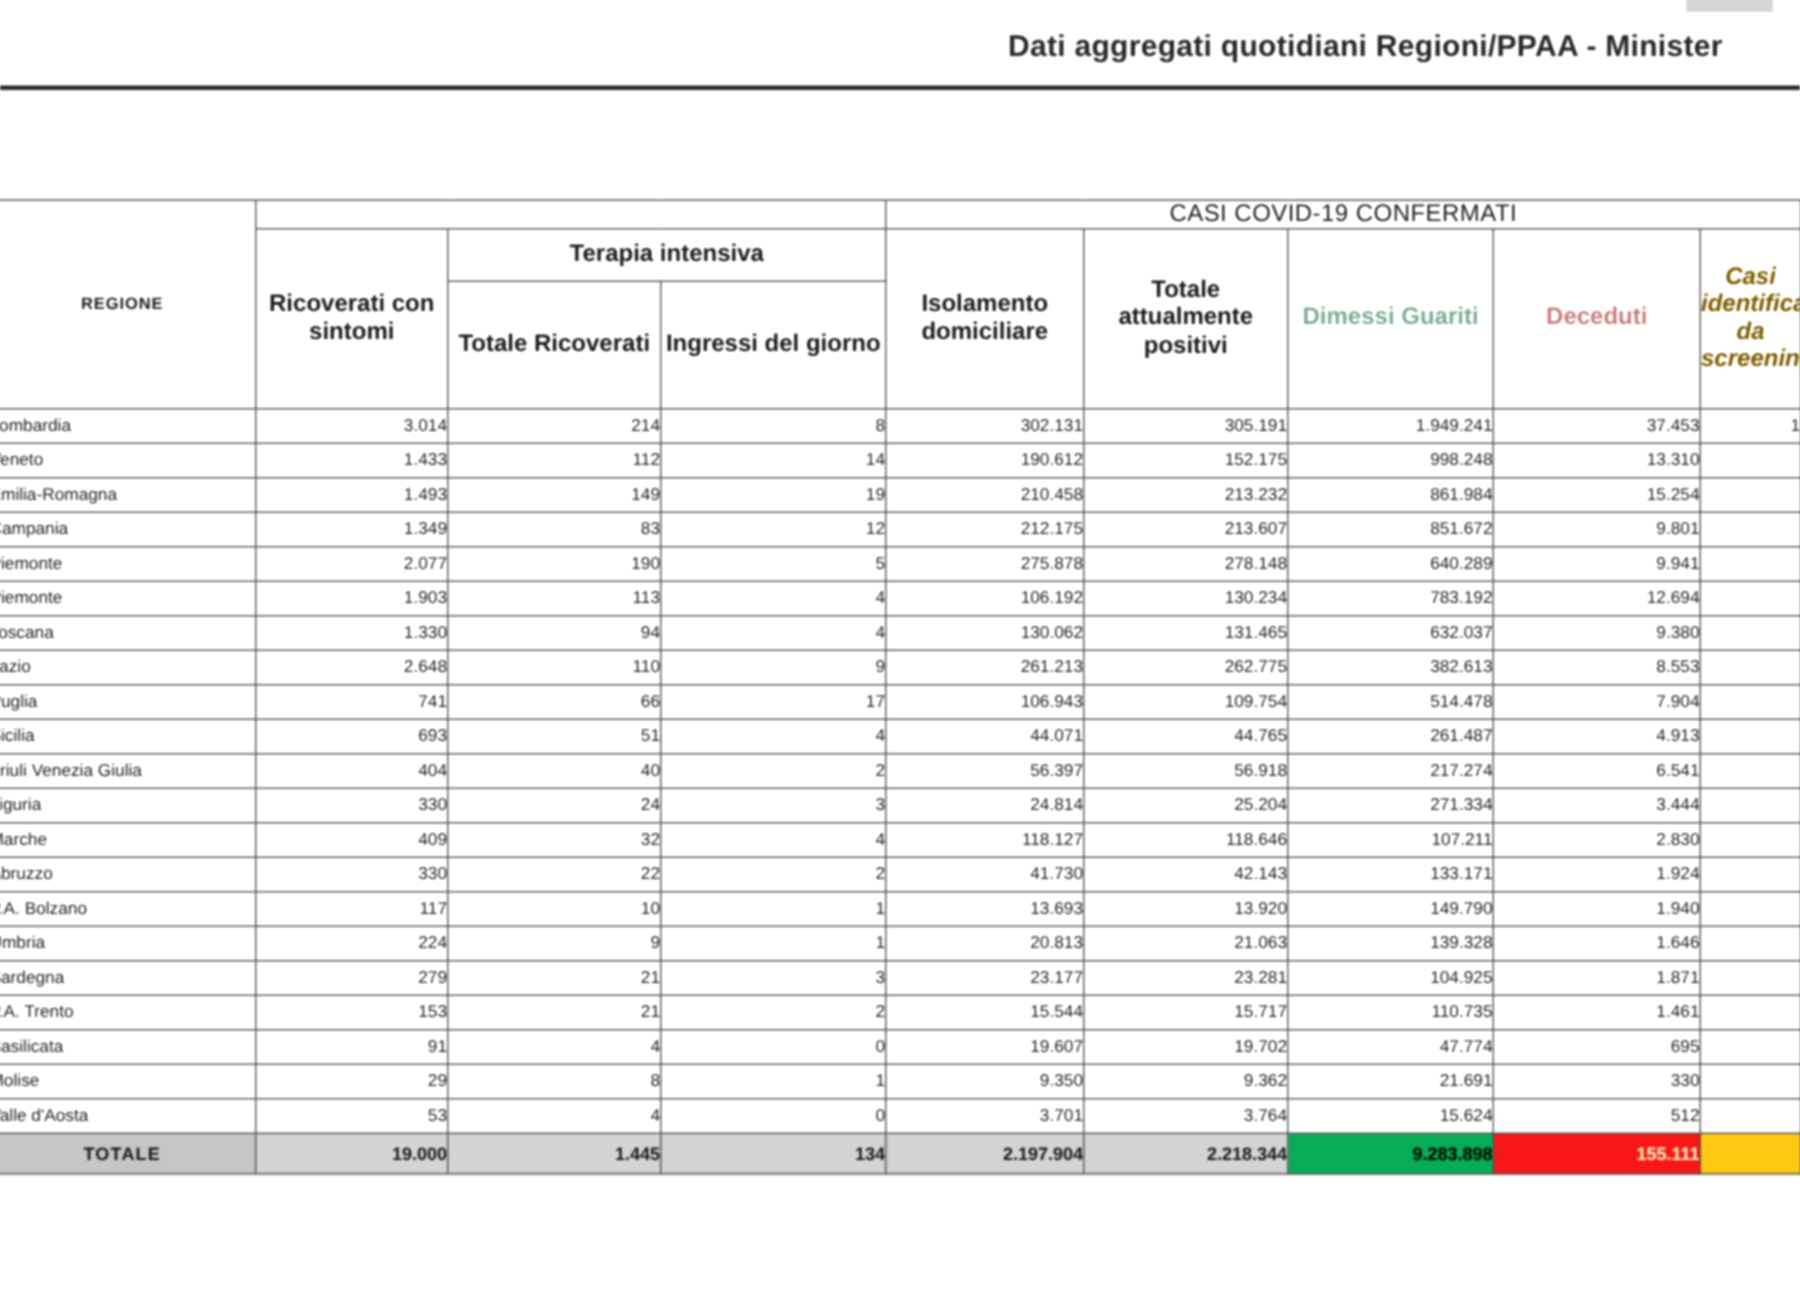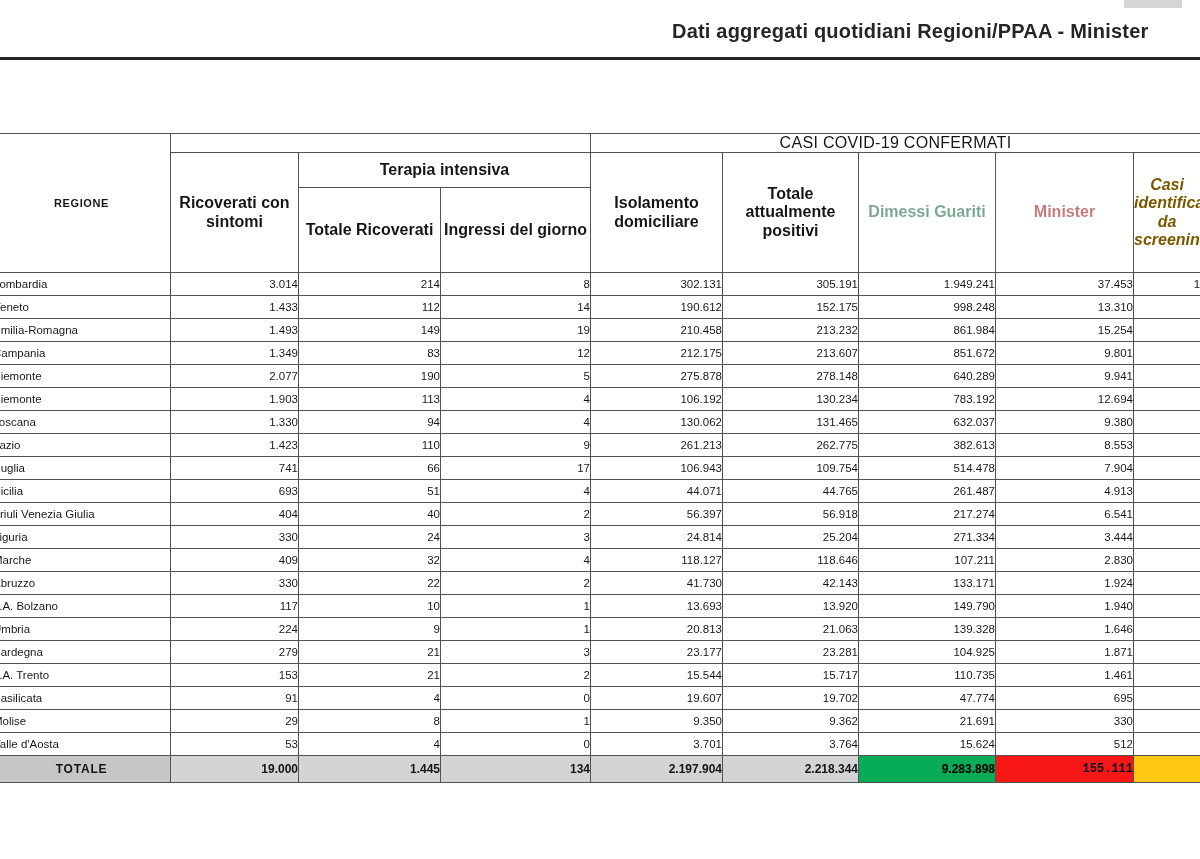--- a/index.html
+++ b/index.html
@@ -138,21 +138,21 @@
   
   tr.total td {
     background: #c2c2c2;
     font-weight: 700;
     height: 26px;
     font-size: 12px;
   }
   tr.total td.rg { text-align: center; letter-spacing: .8px; }
   tr.total td.cell-num-plain { background: #cfcfcf; margin-left: 32px; }
   tr.total td.tot-green  { background: #0fa958; color:#000000; }
-  tr.total td.tot-red    { background: #f01d1d; color:#0f172a;font-family:Liberation Mono, monospace; }
+  tr.total td.tot-red    { background: #f01d1d; color:#fef9c3; }
   tr.total td.tot-yellow { background: #f9c418; color:#7a5800; }
 
   
   .footpad {
     position: absolute;
     left: 0;
     top: 820px;
     width: 1200px;
     height: 39px;
     background: #ffffff;
@@ -190,21 +190,21 @@
           <td class="hd-blank" colspan="3"></td>
           <td class="hd-band" colspan="5">CASI COVID-19 CONFERMATI</td>
         </tr>
 
         <tr>
           <td class="hd" rowspan="2" style="height:118px">Ricoverati con sintomi</td>
           <td class="hd" colspan="2" style="height:34px">Terapia intensiva</td>
           <td class="hd" rowspan="2">Isolamento domiciliare</td>
           <td class="hd" rowspan="2">Totale attualmente positivi</td>
           <td class="hd hd-green" rowspan="2"><span>Dimessi Guariti</span></td>
-          <td class="hd hd-red" rowspan="2"><span>Minister</span></td>
+          <td class="hd hd-red" rowspan="2"><span>Deceduti</span></td>
           <td class="hd hd-yellow" rowspan="2">Casi identificati da screening</td>
         </tr>
 
         <tr>
           <td class="hd" style="height:84px">Totale Ricoverati</td>
           <td class="hd">Ingressi del giorno</td>
         </tr>
       </thead>
 
       <tbody id="tbody">
@@ -280,21 +280,21 @@
             <td class="num">94</td>
             <td class="num">4</td>
             <td class="num">130.062</td>
             <td class="num">131.465</td>
             <td class="num">632.037</td>
             <td class="num">9.380</td>
             <td class="num"></td>
           </tr>
           <tr class="datarow">
             <td class="rg">Lazio</td>
-            <td class="num">1.423</td>
+            <td class="num">2.648</td>
             <td class="num">110</td>
             <td class="num">9</td>
             <td class="num">261.213</td>
             <td class="num">262.775</td>
             <td class="num">382.613</td>
             <td class="num">8.553</td>
             <td class="num"></td>
           </tr>
           <tr class="datarow">
             <td class="rg">Puglia</td>

